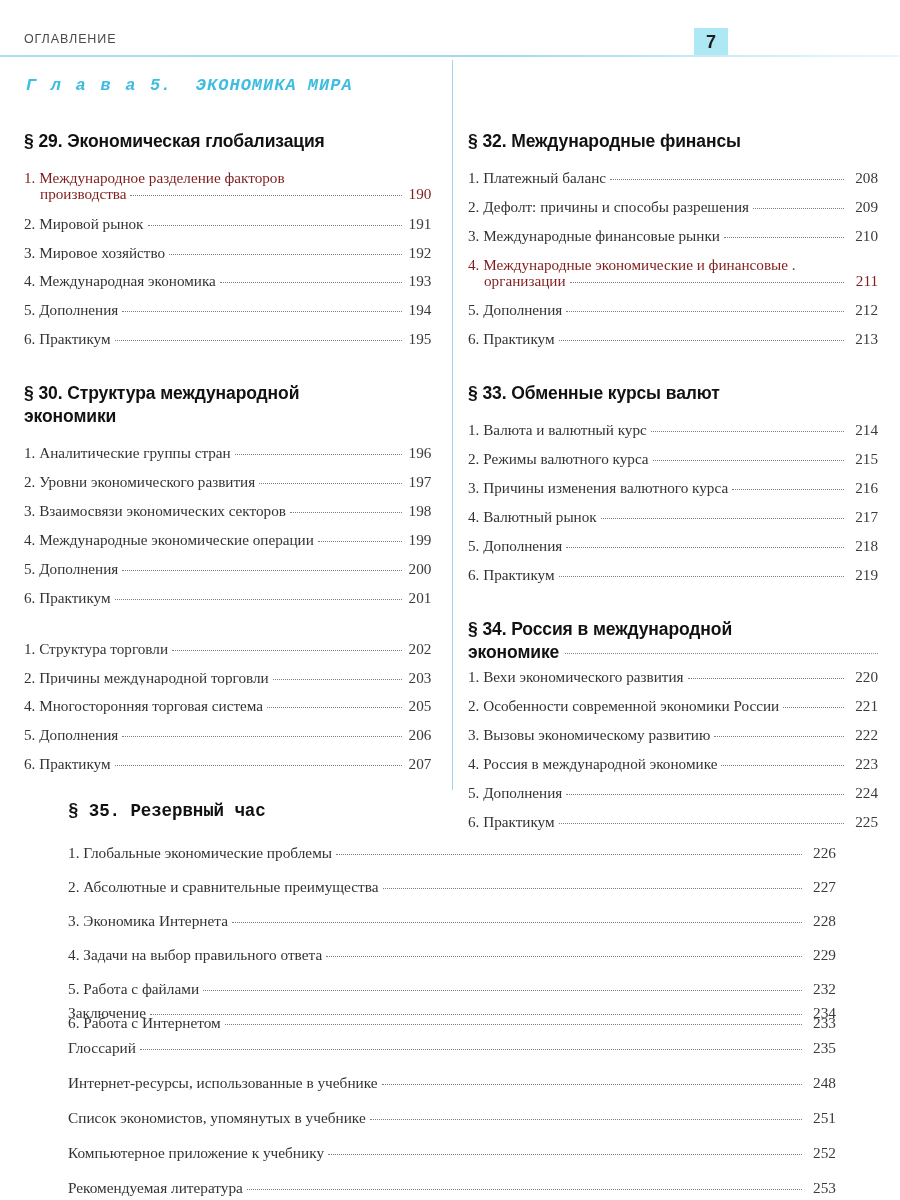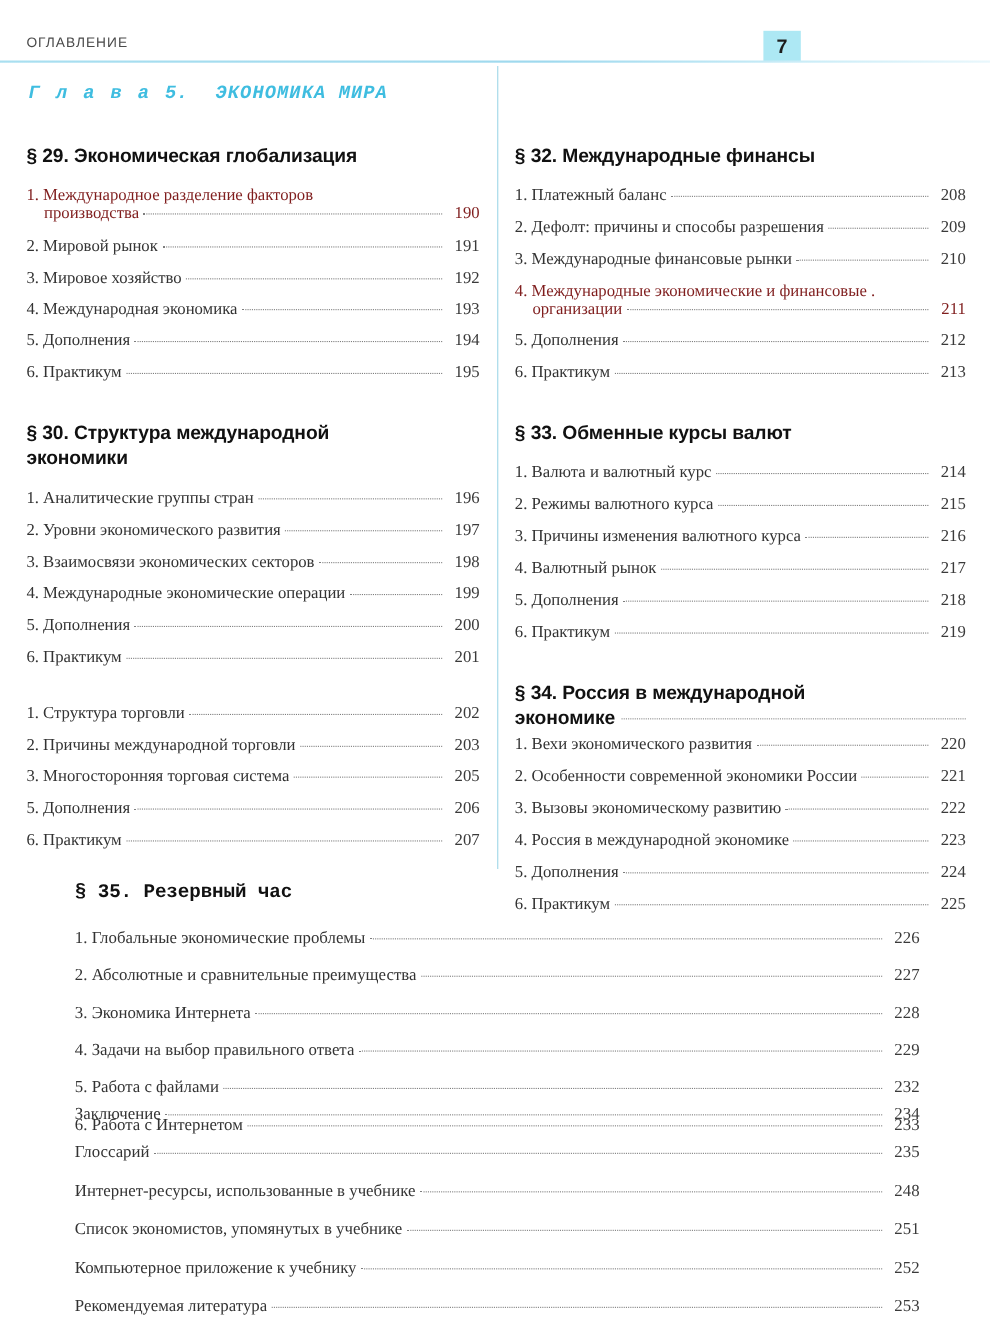--- a/index.html
+++ b/index.html
@@ -137,21 +137,21 @@
 
   
   #col-left {
     position: absolute;
     left: 24px;
     top: 130px;
     width: 412px;
   }
   #col-left .section-heading { margin-bottom: 17px; }
   #col-left .toc-item, #col-left .toc-item-wrap { margin-bottom: 13px; }
-  #col-left .pageno { width: 32px; }
+  #col-left .pageno { width: 32px; text-align: center; }
   #col-left .sec-gap { height: 22px; }
 
   
   #col-right {
     position: absolute;
     left: 468px;
     top: 130px;
     width: 410px;
   }
   #col-right .section-heading { margin-bottom: 17px; }
@@ -296,21 +296,21 @@
         <span class="label">1. Структура торговли</span>
         <span class="leader"></span>
         <span class="pageno">202</span>
       </li>
       <li class="toc-item">
         <span class="label">2. Причины  международной торговли</span>
         <span class="leader"></span>
         <span class="pageno">203</span>
       </li>
       <li class="toc-item">
-        <span class="label">3. Многосторонняя торговая система</span>
+        <span class="label">4. Многосторонняя торговая система</span>
         <span class="leader"></span>
         <span class="pageno">205</span>
       </li>
       <li class="toc-item">
         <span class="label">5. Дополнения</span>
         <span class="leader"></span>
         <span class="pageno">206</span>
       </li>
       <li class="toc-item">
         <span class="label">6. Практикум</span>

